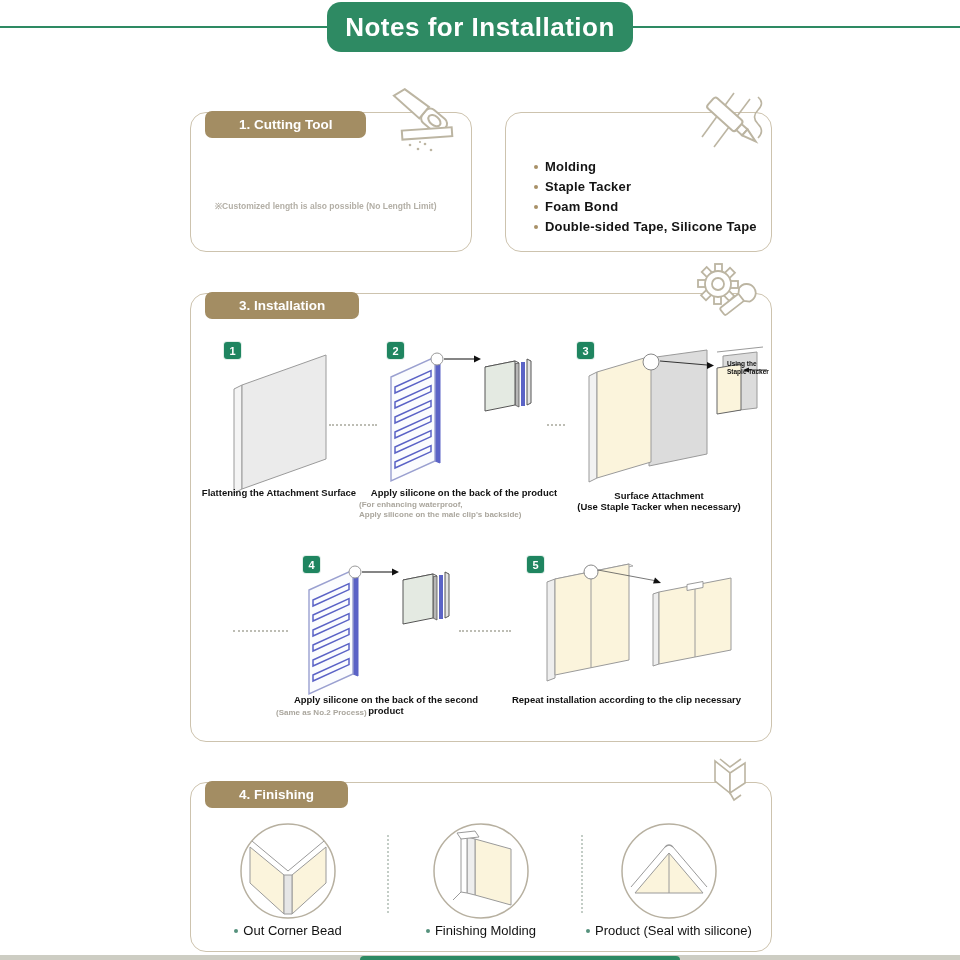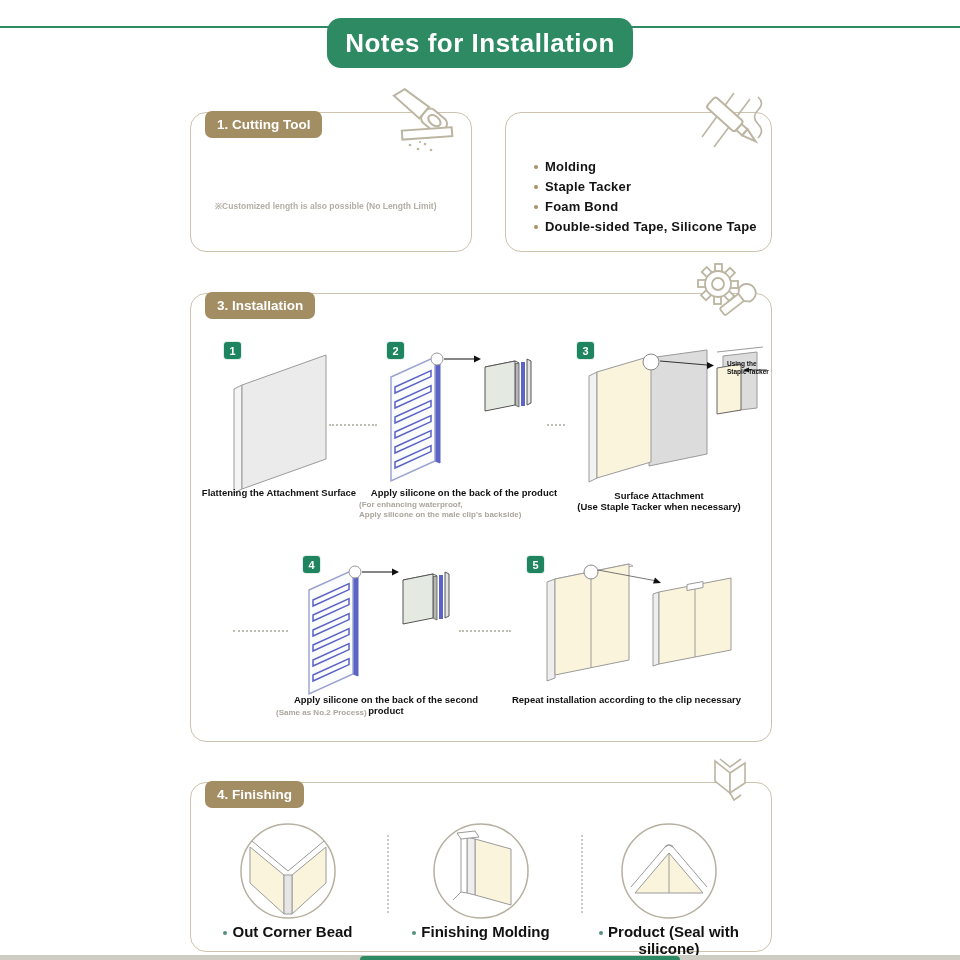--- a/index.html
+++ b/index.html
@@ -2,27 +2,27 @@
 <html><head>
 <meta charset="utf-8">
 <style>
   html,body{margin:0;padding:0;background:#fff;}
   body{font-family:"Liberation Sans",sans-serif;}
   .page{position:relative;width:960px;height:960px;background:#fff;overflow:hidden;}
 
   
   .hdr-line{position:absolute;height:2px;background:#2e8a63;top:26px;}
   .hdr-box{position:absolute;left:327px;top:2px;width:306px;height:50px;background:#2e8a63;
-    border-radius:14px;display:flex;align-items:center;justify-content:center;margin-top:16px;}
+    border-radius:14px;display:flex;align-items:center;justify-content:center;}
   .hdr-box span{color:#fff;font-size:26px;font-weight:bold;letter-spacing:.5px;}
 
   
   .panel{position:absolute;border:1.5px solid #cdc3ae;border-radius:16px;background:#fff;}
   .panel-label{position:absolute;background:#a38d63;color:#fff;font-weight:bold;font-size:13.5px;
-    border-radius:7px;padding:0 12px;height:27px;line-height:27px;top:-2px;}
+    border-radius:7px;padding:0 34px;height:27px;line-height:27px;top:-2px;}
 
   .tool-list{list-style:none;margin:0;padding:0;position:absolute;}
   .tool-list li{display:flex;align-items:center;margin-bottom:5px;}
   .tool-list .dot{width:4px;height:4px;border-radius:50%;background:#a89067;margin-right:7px;flex:0 0 auto;}
   .tool-list .lbl{font-size:13px;font-weight:bold;color:#141414;letter-spacing:.2px;}
   .note{position:absolute;font-size:8.5px;font-weight:600;color:#b3afa6;}
 
   .badge{position:absolute;width:17px;height:17px;background:#1f8560;border-radius:3px;
     color:#fff;font-size:11px;font-weight:bold;display:flex;align-items:center;justify-content:center;
     box-shadow:0 0 0 1px #e2efe9;}
@@ -30,21 +30,21 @@
   .subcap{position:absolute;text-align:left;font-size:8px;font-weight:700;color:#aaa69d;line-height:9.5px;}
   .annot{position:absolute;font-size:6.5px;font-weight:bold;color:#111;line-height:8px;}
 
   .dotsep-h{position:absolute;border-top:2px dotted #bdbdb4;}
   .dotsep-v{position:absolute;border-left:2px dotted #c3cdc6;}
 
   .icon{position:absolute;}
   .bar-bottom{position:absolute;left:0;top:955px;width:960px;height:5px;background:#cdcdc3;}
   .bar-green{position:absolute;left:360px;top:956px;width:320px;height:4px;background:#2e8a63;border-radius:4px 4px 0 0;}
 
-  .fin-cap{position:absolute;text-align:center;font-size:15px;font-weight:bold;color:#111;}
+  .fin-cap{position:absolute;text-align:center;font-size:13px;font-weight:normal;color:#111;}
   .fin-cap .dot{display:inline-block;width:4px;height:4px;border-radius:50%;background:#55917c;margin:0 5px 1px 0;vertical-align:middle;}
 </style>
 </head>
 <body>
 
 <div class="page">
 
   <div class="hdr-line" style="left:0;width:330px;"></div>
   <div class="hdr-line" style="left:630px;width:330px;"></div>
   <div class="hdr-box">

